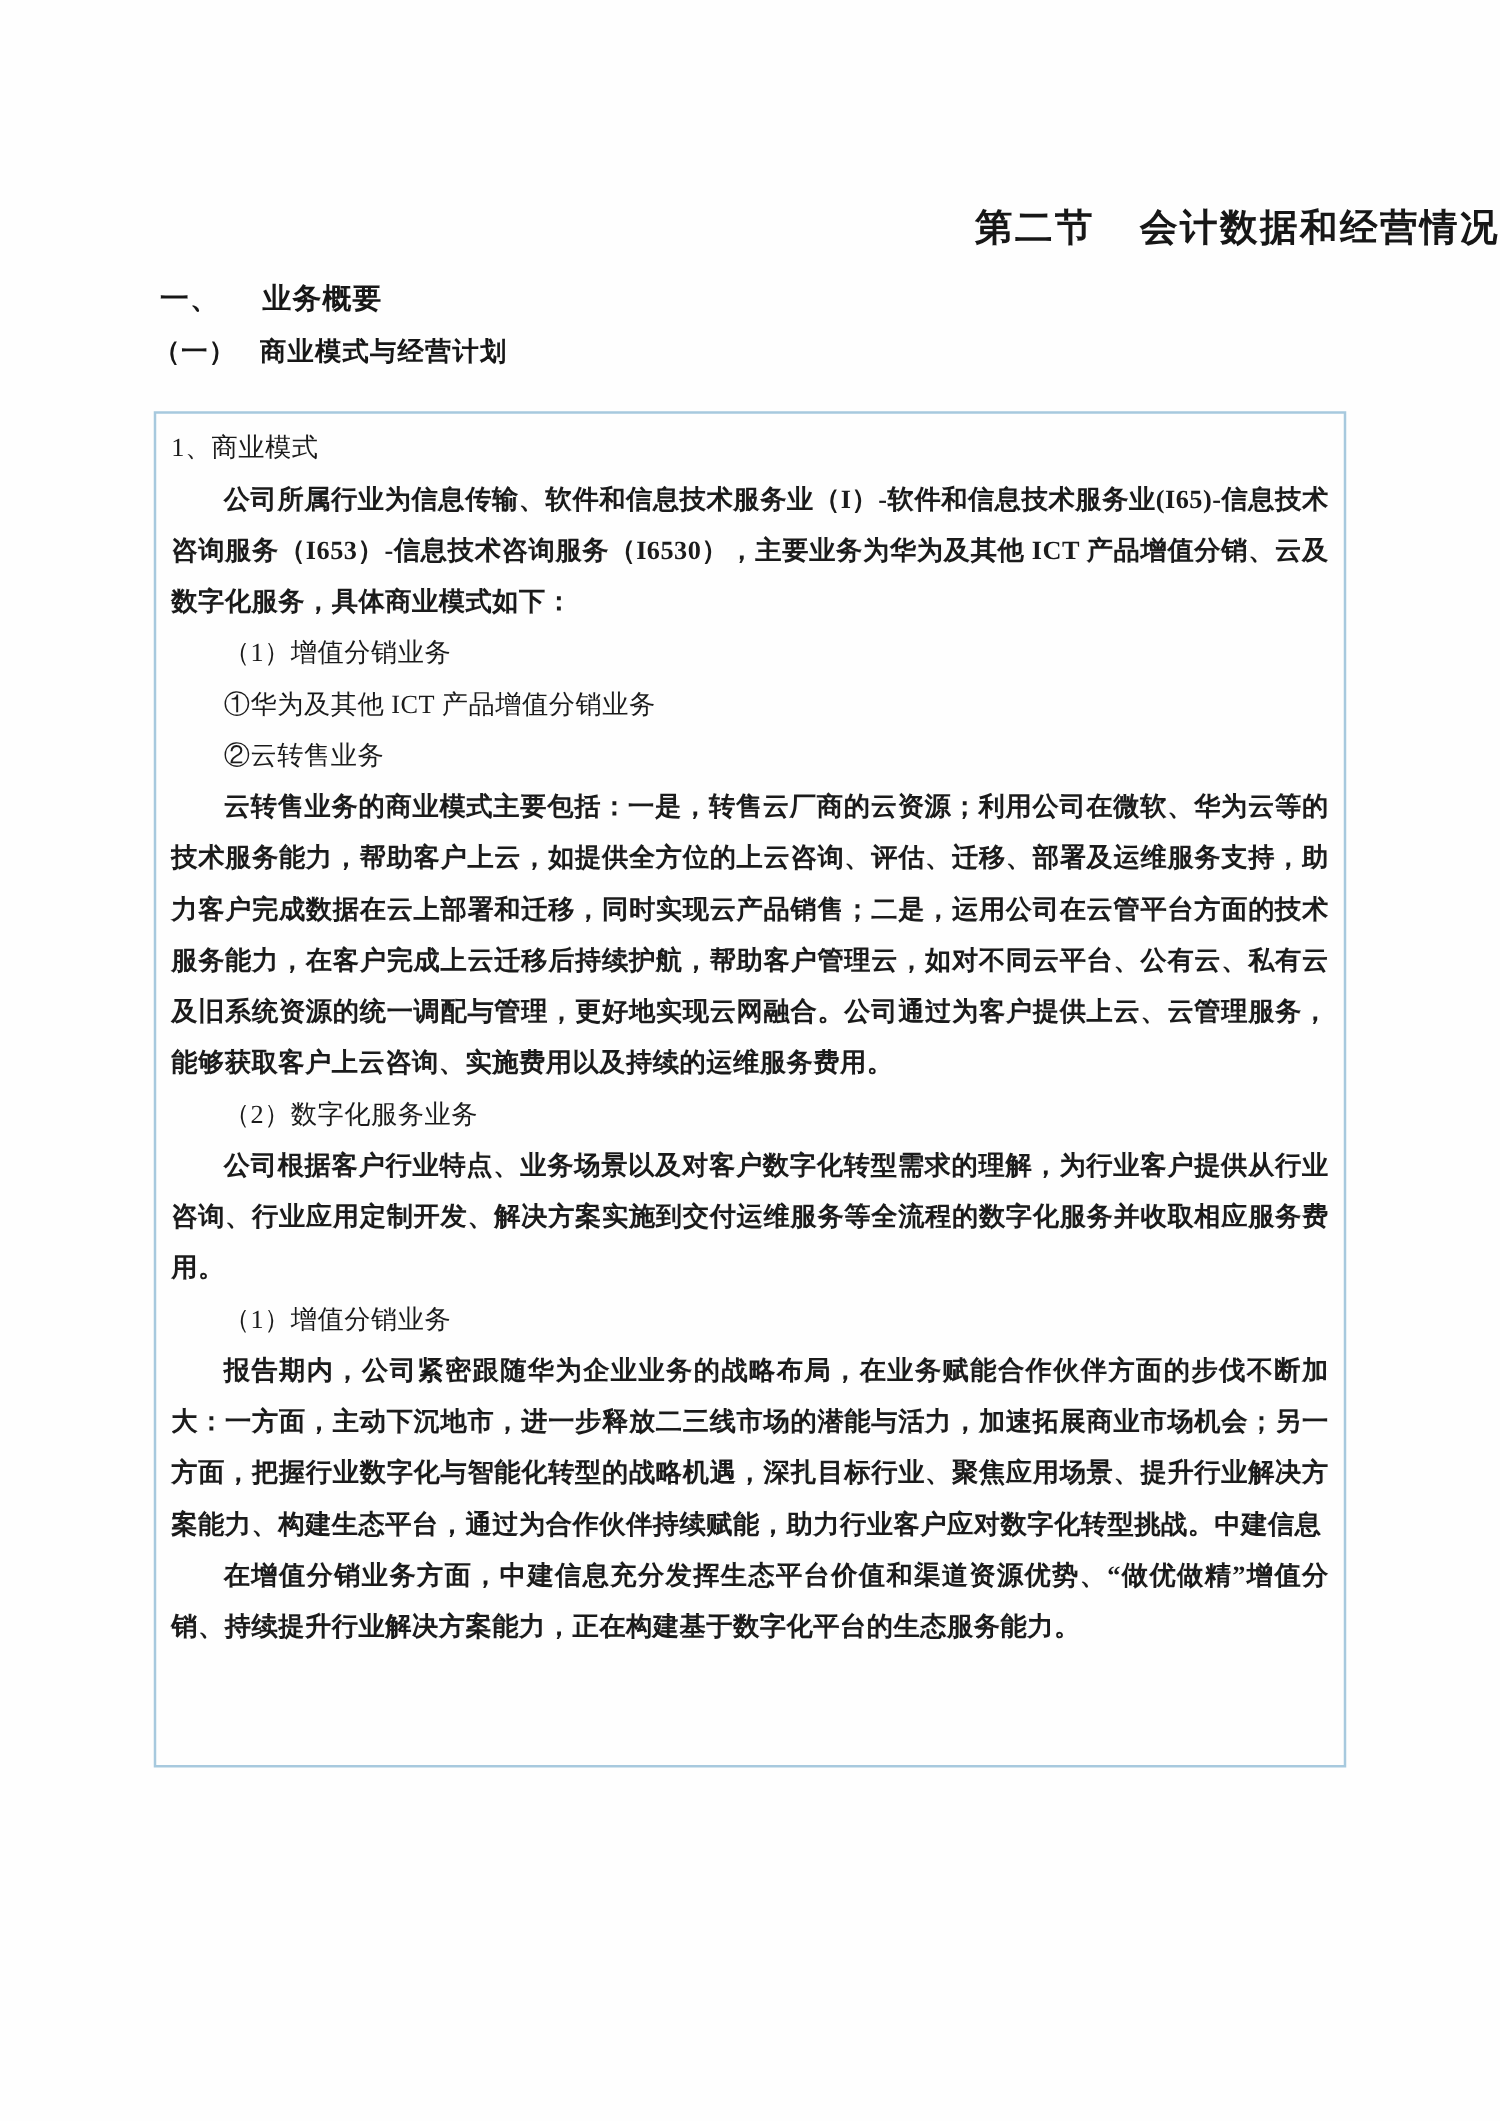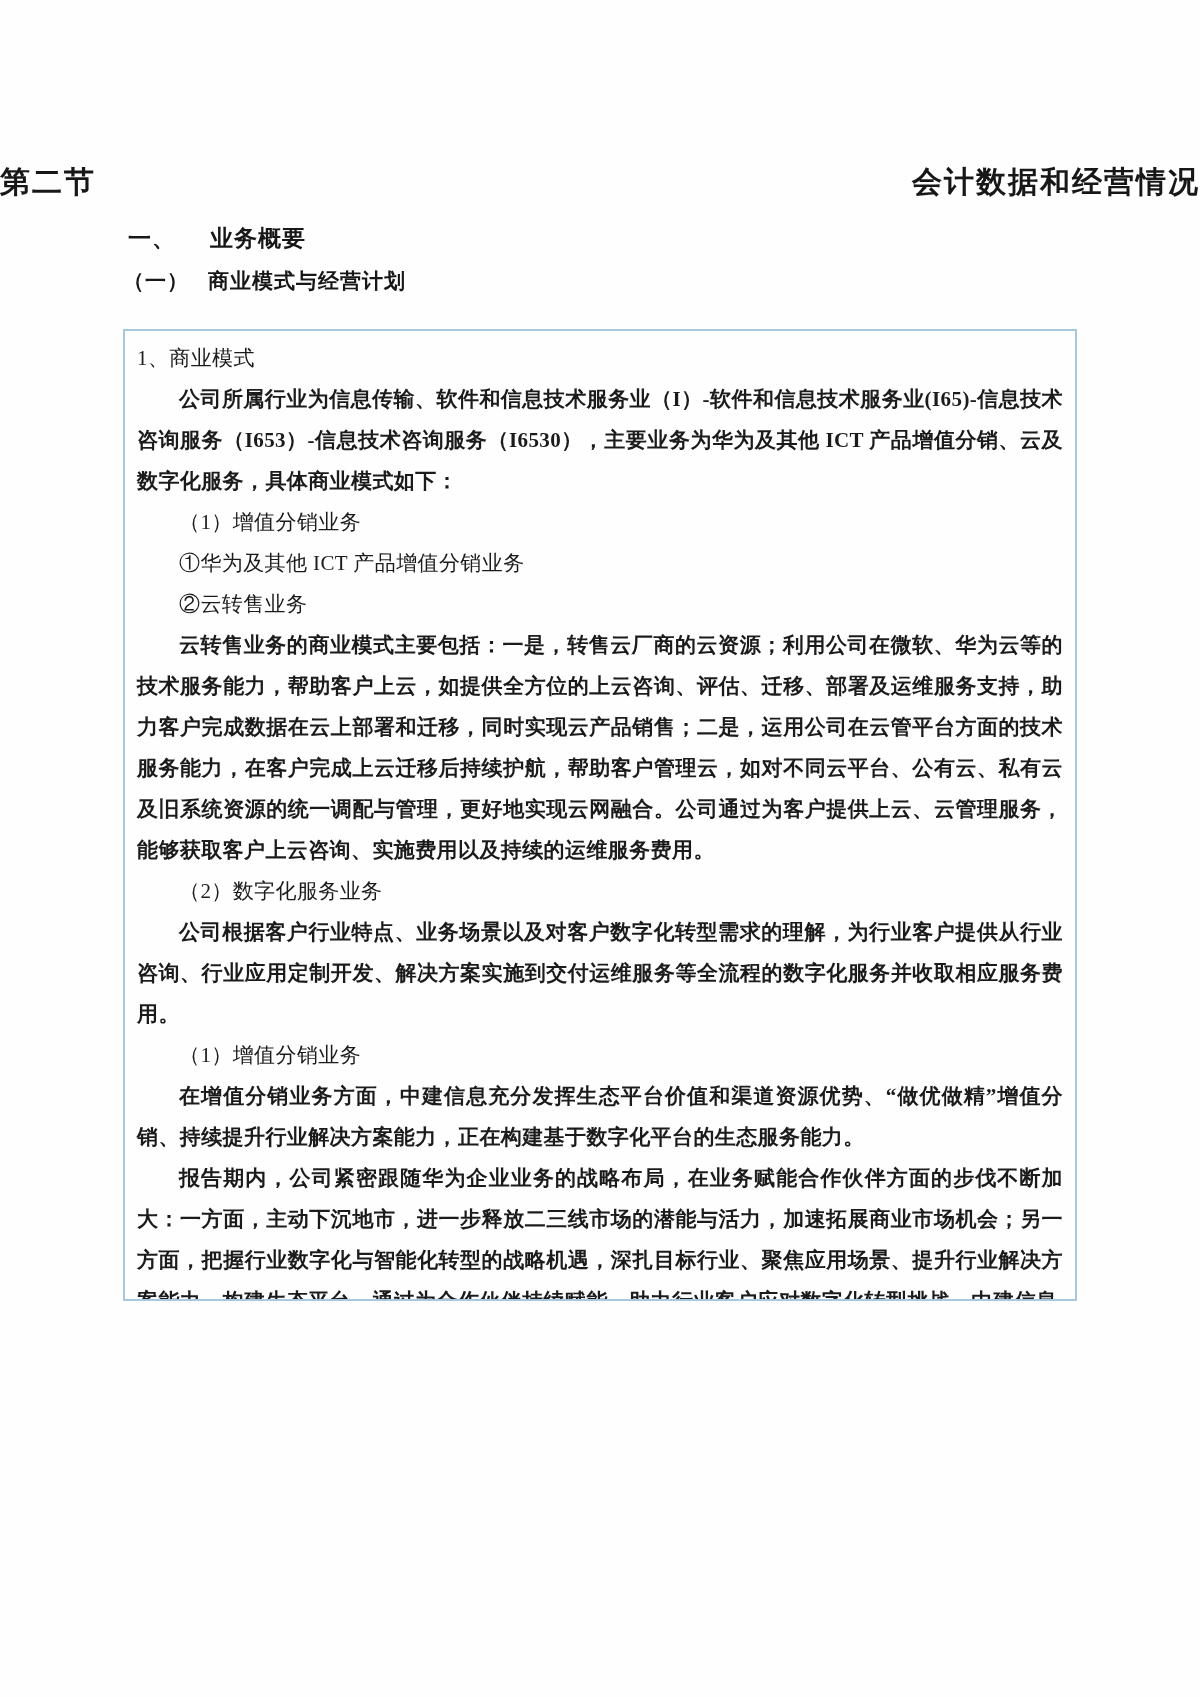--- a/index.html
+++ b/index.html
@@ -15,21 +15,21 @@
     color: #1b1b1b;
     font-family: "Liberation Serif", "DejaVu Serif", serif;
     overflow: hidden;
   }
   .doc-title {
     position: absolute;
     top: 162px;
     left: 0;
     width: 1200px;
     display: flex;
-    justify-content: space-between;
+    justify-content: flex-end;
     gap: 36px;
     font-family: "Liberation Sans", "DejaVu Sans", sans-serif;
     font-weight: bold;
     font-size: 30px;
     letter-spacing: 2px;
     color: #171717;
   }
   .h1-row {
     position: absolute;
     top: 223px;
@@ -52,21 +52,21 @@
     font-size: 21px;
     letter-spacing: 1px;
     color: #171717;
   }
   .h2-row .num { width: 85px; }
   .text-box {
     position: absolute;
     left: 123px;
     top: 329px;
     width: 954px;
-    height: 972px;
+    height: 1085px;
     box-sizing: border-box;
     border: 2px solid #a7c9de;
     padding: 7px 12px 0 12px;
     overflow: hidden;
     font-size: 21px;
     line-height: 41px;
     letter-spacing: 0.4px;
   }
   .text-box div { margin: 0; }
   .b-h   { text-indent: 0; }
@@ -96,17 +96,17 @@
   <div class="text-box" style="border-color: rgb(167, 201, 222);">
       <div class="b-h">1、商业模式</div>
       <div class="b-p">公司所属行业为信息传输、软件和信息技术服务业（I）-软件和信息技术服务业(I65)-信息技术咨询服务（I653）-信息技术咨询服务（I6530），主要业务为华为及其他 ICT 产品增值分销、云及数字化服务，具体商业模式如下：</div>
       <div class="b-sub">（1）增值分销业务</div>
       <div class="b-sub">①华为及其他 ICT 产品增值分销业务</div>
       <div class="b-sub">②云转售业务</div>
       <div class="b-p">云转售业务的商业模式主要包括：一是，转售云厂商的云资源；利用公司在微软、华为云等的技术服务能力，帮助客户上云，如提供全方位的上云咨询、评估、迁移、部署及运维服务支持，助力客户完成数据在云上部署和迁移，同时实现云产品销售；二是，运用公司在云管平台方面的技术服务能力，在客户完成上云迁移后持续护航，帮助客户管理云，如对不同云平台、公有云、私有云及旧系统资源的统一调配与管理，更好地实现云网融合。公司通过为客户提供上云、云管理服务，能够获取客户上云咨询、实施费用以及持续的运维服务费用。</div>
       <div class="b-sub">（2）数字化服务业务</div>
       <div class="b-p">公司根据客户行业特点、业务场景以及对客户数字化转型需求的理解，为行业客户提供从行业咨询、行业应用定制开发、解决方案实施到交付运维服务等全流程的数字化服务并收取相应服务费用。</div>
       <div class="b-sub">（1）增值分销业务</div>
+      <div class="b-p">报告期内，公司紧密跟随华为企业业务的战略布局，在业务赋能合作伙伴方面的步伐不断加大：一方面，主动下沉地市，进一步释放二三线市场的潜能与活力，加速拓展商业市场机会；另一方面，把握行业数字化与智能化转型的战略机遇，深扎目标行业、聚焦应用场景、提升行业解决方案能力、构建生态平台，通过为合作伙伴持续赋能，助力行业客户应对数字化转型挑战。中建信息</div>
       <div class="b-p">在增值分销业务方面，中建信息充分发挥生态平台价值和渠道资源优势、“做优做精”增值分销、持续提升行业解决方案能力，正在构建基于数字化平台的生态服务能力。</div>
-      <div class="b-p">报告期内，公司紧密跟随华为企业业务的战略布局，在业务赋能合作伙伴方面的步伐不断加大：一方面，主动下沉地市，进一步释放二三线市场的潜能与活力，加速拓展商业市场机会；另一方面，把握行业数字化与智能化转型的战略机遇，深扎目标行业、聚焦应用场景、提升行业解决方案能力、构建生态平台，通过为合作伙伴持续赋能，助力行业客户应对数字化转型挑战。中建信息</div>
     </div>
 
 </div>
 
 </body></html>

